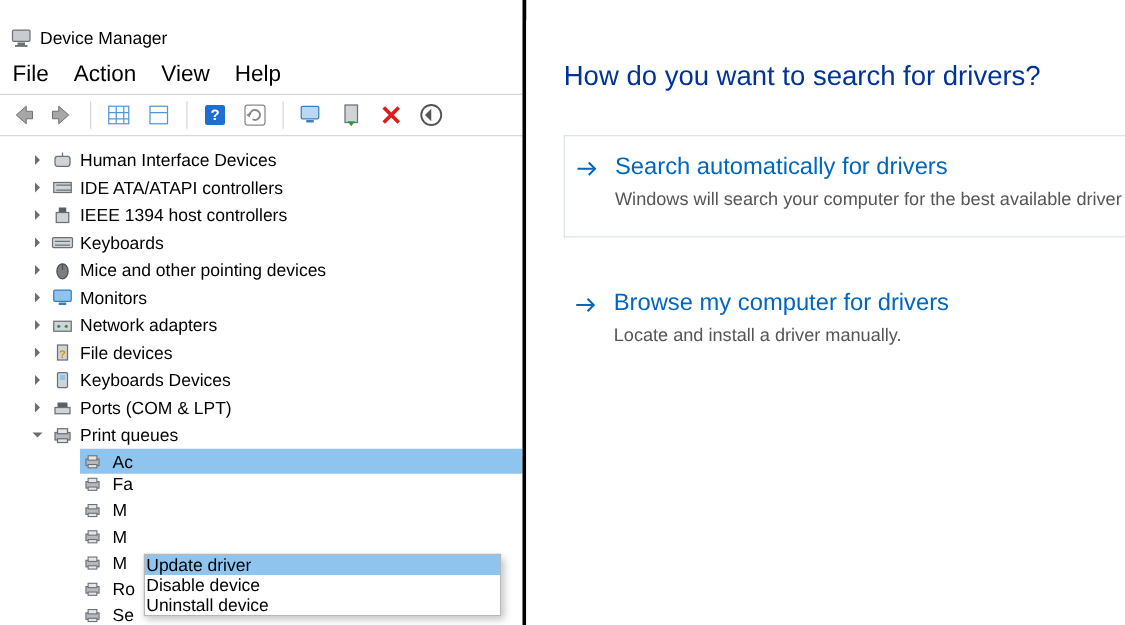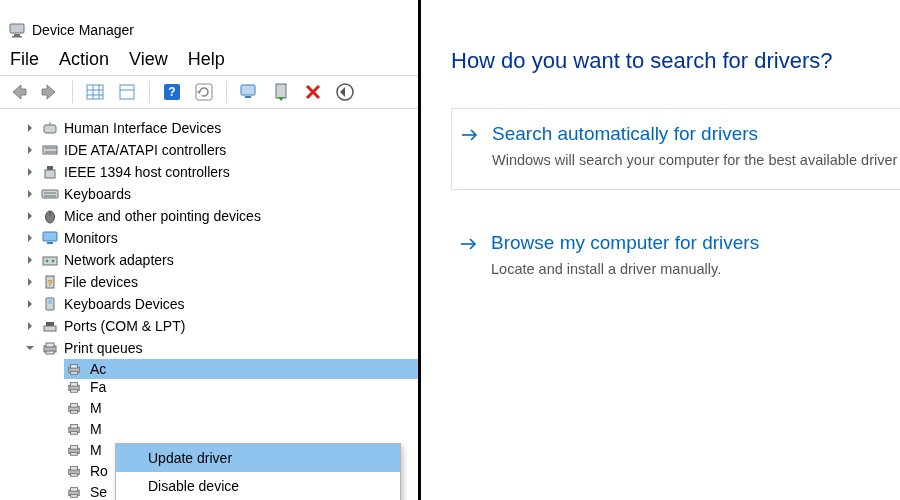--- a/index.html
+++ b/index.html
@@ -29,21 +29,21 @@
   .node-icon svg{width:18px;height:16px}
   .indent{display:inline-block}
   .children{position:relative}
   .child-row{display:flex;align-items:flex-start;height:21px;margin-left:56px}
   .child-icon{width:20px;height:16px;display:flex;align-items:center;justify-content:center;margin-right:6px}
   .child-icon svg{width:16px;height:14px}
   .sel{background:#8fc4ef;height:20px;display:flex;align-items:center;margin-left:56px;padding-right:60px}
 
   
   .ctx{position:absolute;left:115px;top:334px;width:284px;background:#fff;border:1px solid #b8b8b8;box-shadow:2px 3px 6px rgba(0,0,0,.25);font-size:14px;z-index:20}
-  .ctx-item{height:28px;line-height:28px;padding:0 32px;cursor:default;display:flex;align-items:center}
+  .ctx-item{height:16px;line-height:28px;padding:0 1px;cursor:default;display:flex;align-items:center}
   .ctx-item.sel-item{background:#8fc4ef}
 
   
   .wiz{position:absolute;top:16px;left:421px;width:479px;height:500px;background:#fff}
   .wiz-heading{color:#003399;font-size:22px;font-weight:400;margin:32px 0 0 30px}
   .opt{margin:34px 0 0 30px;width:448px;border:1px solid #dce3ea;border-right:none;padding:14px 16px 18px 14px;position:relative}
   .opt .arrow{position:absolute;left:8px;top:16px;width:20px;height:20px}
   .opt-title{color:#0067c0;font-size:19px;margin-left:26px}
   .opt-desc{color:#555;font-size:14.5px;margin:6px 0 0 26px;line-height:1.35}
   .opt2{margin-top:28px}

